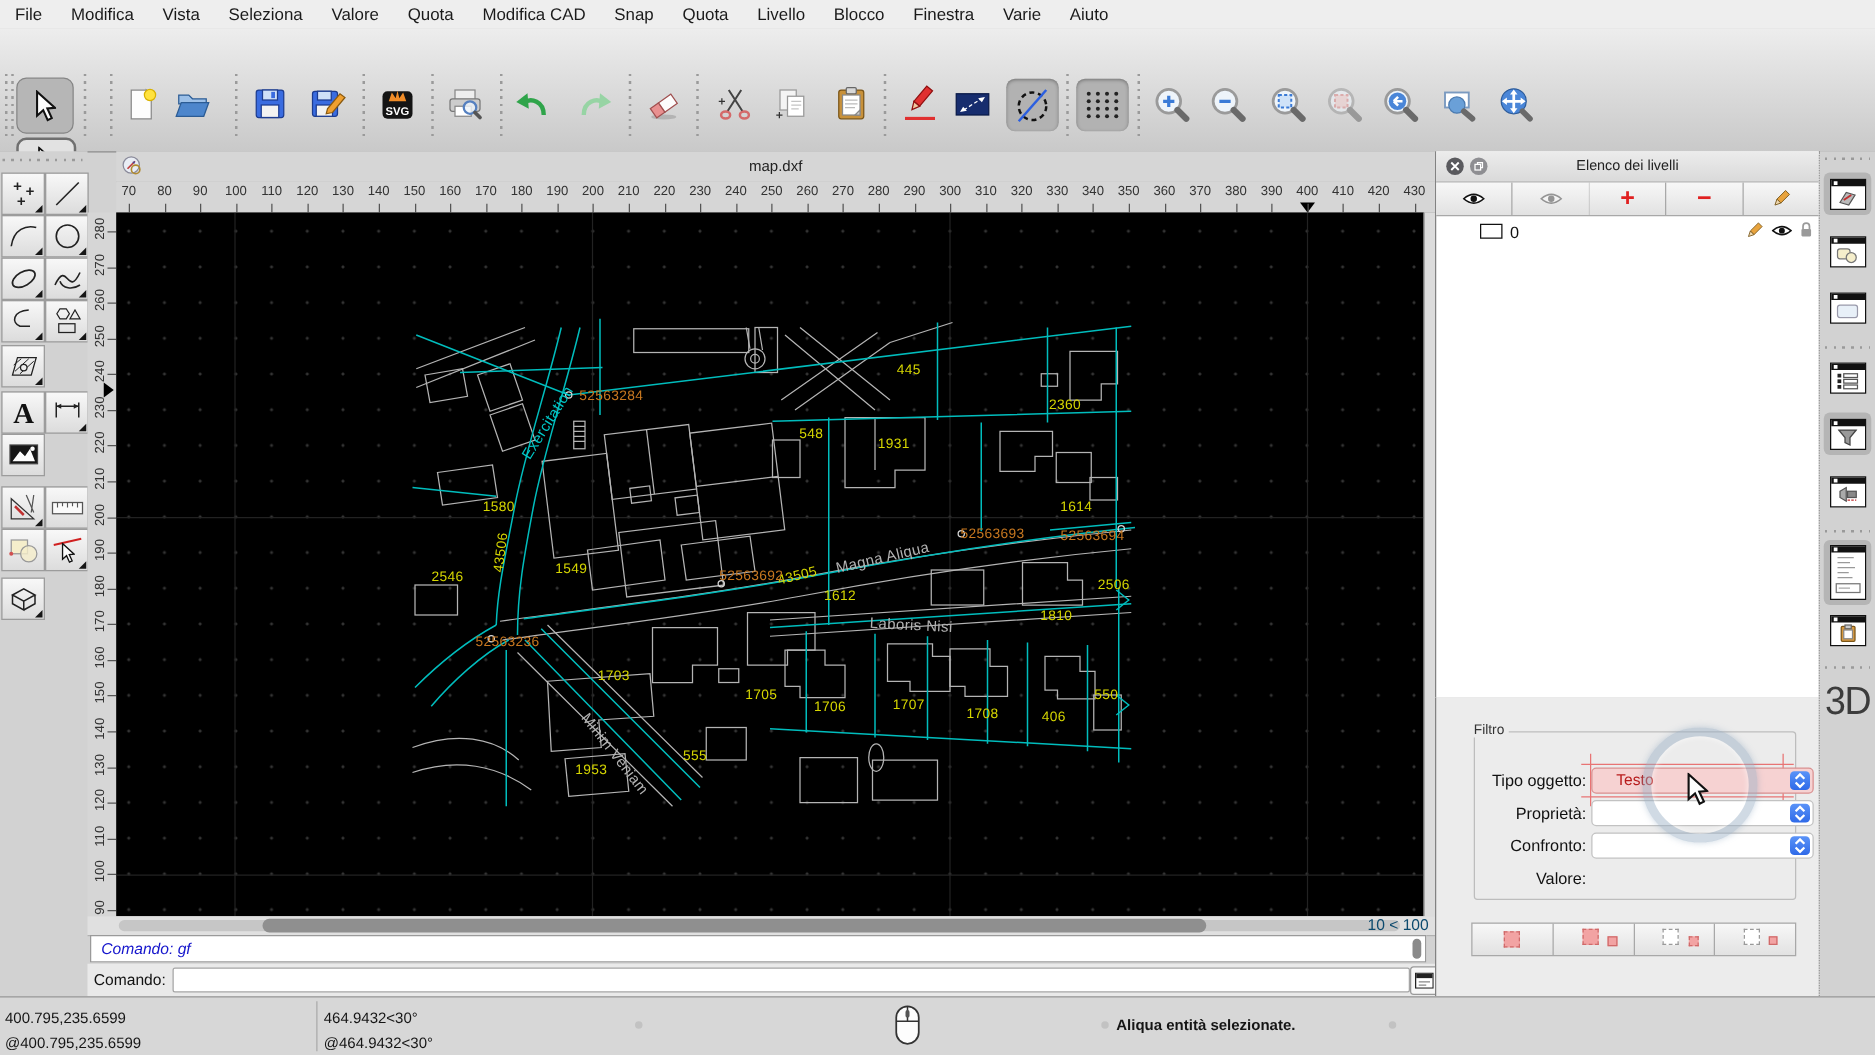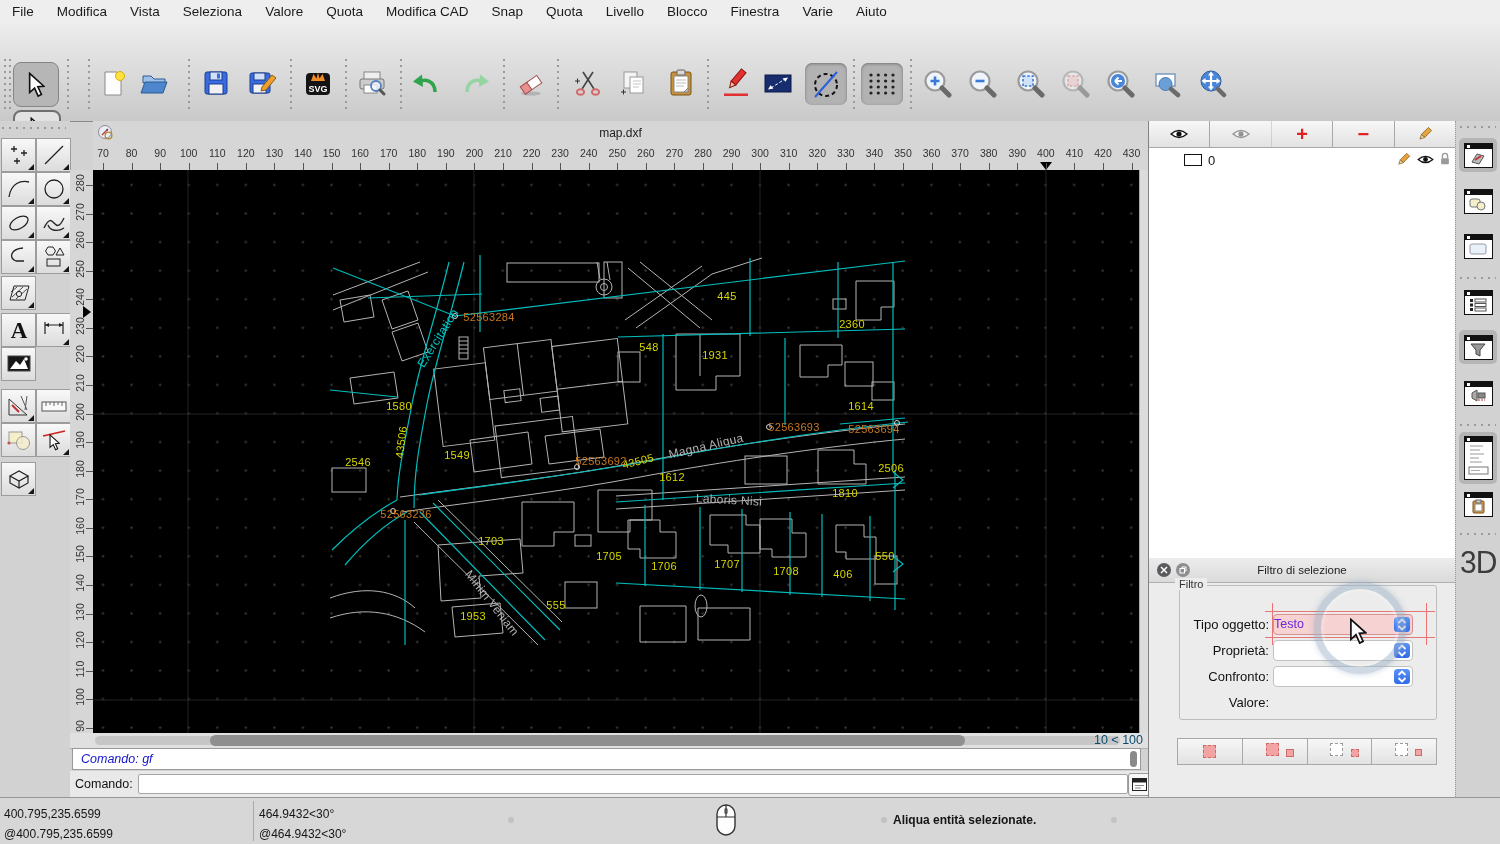--- a/index.html
+++ b/index.html
@@ -86,22 +86,22 @@
         border-bottom:1px solid #a8a8a8}
   #layers-toolbar .cell{flex:1;border-right:1px solid #a8a8a8;display:flex;align-items:center;justify-content:center}
   #layers-toolbar .cell:last-child{border-right:none}
   .redtxt{color:#e02020;font-size:20px;font-weight:bold;line-height:1}
   #layer-row{position:relative;height:24px;display:flex;align-items:center;font-size:13px;color:#111}
   #filter-panel{position:absolute;left:1148px;top:558px;width:307px;height:239px;background:#ececec;
         border-left:1px solid #828282;box-sizing:border-box}
   .fglabel{position:absolute;left:26px;top:20px;font-size:11px;color:#333;background:#ececec;padding:0 4px;z-index:2}
   .fgroup{position:absolute;left:30px;top:27px;width:256px;height:133px;border:1px solid #bdbdbd;border-radius:3px}
   .frow-label{position:absolute;width:100px;text-align:right;font-size:13px;color:#111}
-  .combo{position:absolute;left:124px;width:140px;height:21px;background:#fff;border:1px solid #c2c2c2;
-        border-radius:4px;box-sizing:border-box;font-size:12.5px;color:#6d28d9;line-height:19px;padding-left:0}
+  .combo{position:absolute;left:124px;width:178px;height:21px;background:#fff;border:1px solid #c2c2c2;
+        border-radius:4px;box-sizing:border-box;font-size:12.5px;color:#b91c1c;line-height:19px;padding-left:19px}
   .stepper{position:absolute;right:2px;top:2px;width:16px;height:15px;border-radius:3.5px;
         background:linear-gradient(#5a93f8,#2f6ae8)}
   .combo.hl{background:#f6d2d2;border-color:#d98f8f}
   .guide-h{position:absolute;height:1px;background:#e87474}
   .guide-v{position:absolute;width:1px;background:#e87474}
   #cursor-ring{position:absolute;left:165px;top:24px;width:78px;height:78px;border-radius:50%;
         border:7px solid rgba(150,172,196,.45);box-shadow:0 0 6px rgba(120,150,180,.4), inset 0 0 5px rgba(255,255,255,.7)}
   #filter-buttons{position:absolute;left:28px;top:180px;width:260px;height:27px;display:flex;
         background:linear-gradient(#f7f7f7,#e2e2e2);border:1px solid #a8a8a8;box-sizing:border-box}
   #filter-buttons .cell{flex:1;border-right:1px solid #a8a8a8;display:flex;align-items:center;justify-content:center;position:relative}
@@ -663,20 +663,34 @@
     <div id="cmd-winbtn">
       <svg width="15" height="13" viewBox="0 0 15 13">
         <rect x=".5" y=".5" width="14" height="12" fill="#fff" stroke="#222"></rect>
         <rect x="1" y="1" width="13" height="3.5" fill="#222"></rect>
         <path d="M3,7.5 h9 M3,10 h6" stroke="#888"></path>
       </svg>
     </div>
   </div>
 
   <div id="layers-panel">
+    <div class="panel-title">
+      <div class="circ-btn" style="left:8px;background:#5a5a5e">
+        <svg width="8" height="8" viewBox="0 0 8 8">
+            <path d="M1,1 L7,7 M7,1 L1,7" stroke="#fff" stroke-width="1.5"></path>
+          </svg>
+      </div>
+      <div class="circ-btn" style="left:27px;background:#8e8e92">
+        <svg width="8" height="8" viewBox="0 0 8 8">
+            <rect x="1" y="2.5" width="4.5" height="4.5" fill="none" stroke="#fff"></rect>
+            <path d="M3,2.5 V1 h4 v4 h-1.5" fill="none" stroke="#fff"></path>
+          </svg>
+      </div>
+      <span>Elenco dei livelli</span>
+    </div>
     <div id="layers-toolbar">
       <div class="cell">
         <svg width="18" height="12">
             <use href="#sym-eye" width="18" height="12"></use>
           </svg>
       </div>
       <div class="cell" style="opacity:.4">
         <svg width="18" height="12">
             <use href="#sym-eye" width="18" height="12"></use>
           </svg>
@@ -702,34 +716,20 @@
       <svg width="17" height="11" style="position:absolute;left:268px;top:6px">
           <use href="#sym-eye" width="17" height="11"></use>
         </svg>
       <svg width="12" height="14" style="position:absolute;left:290px;top:4px">
           <use href="#sym-lock" width="12" height="14"></use>
         </svg>
     </div>
   </div>
 
   <div id="filter-panel">
-    <div class="panel-title">
-      <div class="circ-btn" style="left:8px;background:#5a5a5e">
-        <svg width="8" height="8" viewBox="0 0 8 8">
-            <path d="M1,1 L7,7 M7,1 L1,7" stroke="#fff" stroke-width="1.5"></path>
-          </svg>
-      </div>
-      <div class="circ-btn" style="left:27px;background:#8e8e92">
-        <svg width="8" height="8" viewBox="0 0 8 8">
-            <rect x="1" y="2.5" width="4.5" height="4.5" fill="none" stroke="#fff"></rect>
-            <path d="M3,2.5 V1 h4 v4 h-1.5" fill="none" stroke="#fff"></path>
-          </svg>
-      </div>
-      <span>Filtro di selezione</span>
-    </div>
     <span class="fglabel">Filtro</span>
     <div class="fgroup"></div>
 
     <div class="guide-h" style="left:116px;top:53px;width:170px"></div>
     <div class="guide-h" style="left:116px;top:79px;width:170px"></div>
     <div class="guide-v" style="left:123px;top:45px;height:42px"></div>
     <div class="guide-v" style="left:277px;top:45px;height:42px"></div>
 
     <span class="frow-label" style="left:20px;top:59px">Tipo oggetto:</span>
     <div class="combo hl" style="top:56px">

